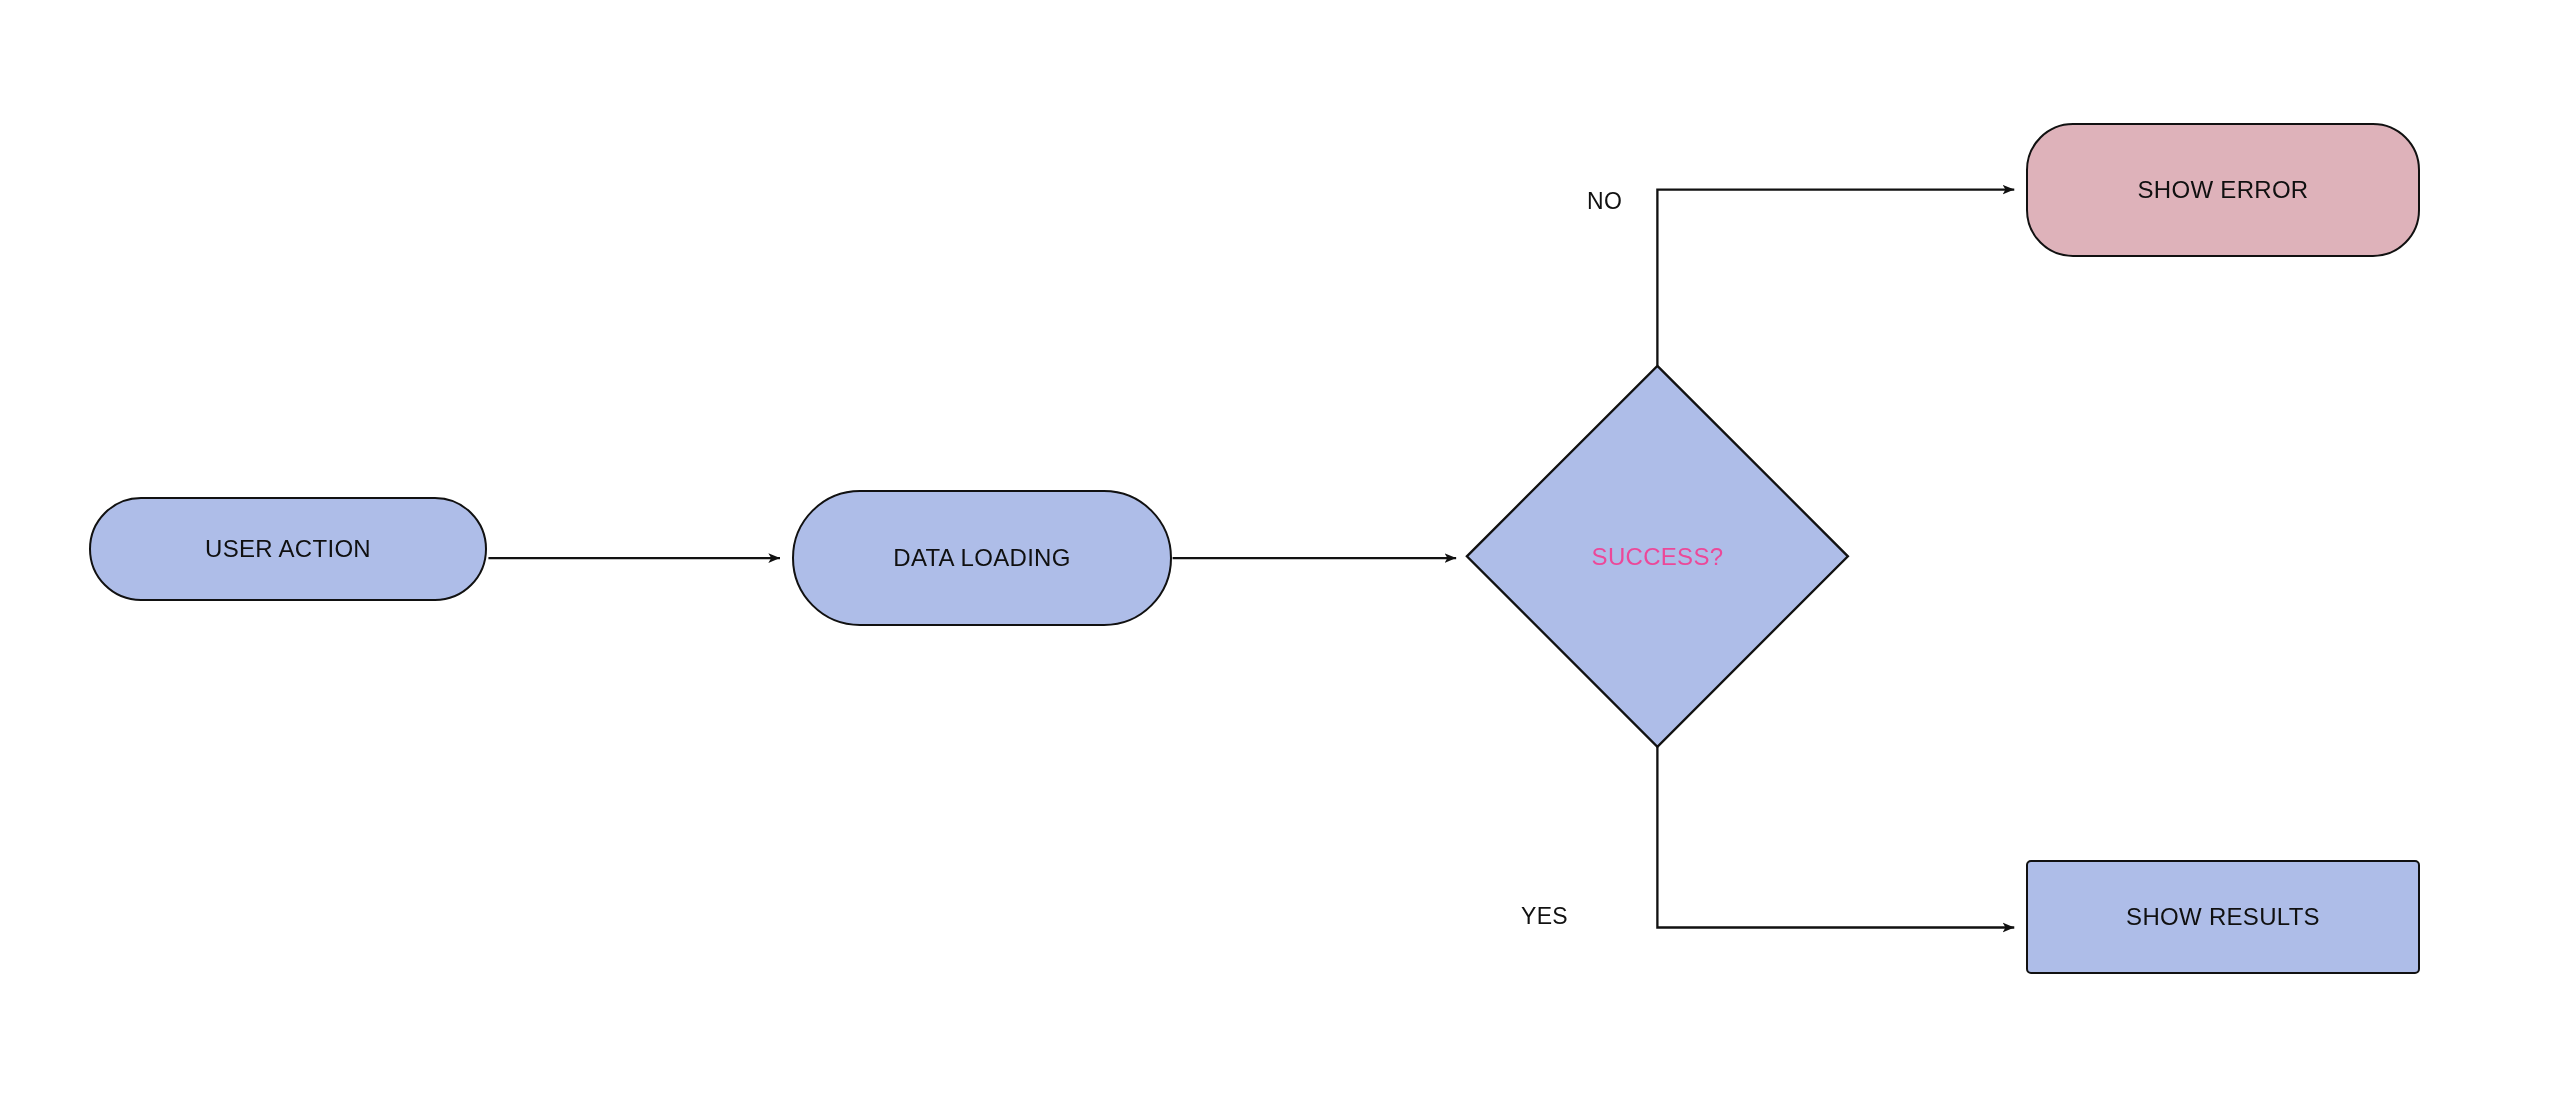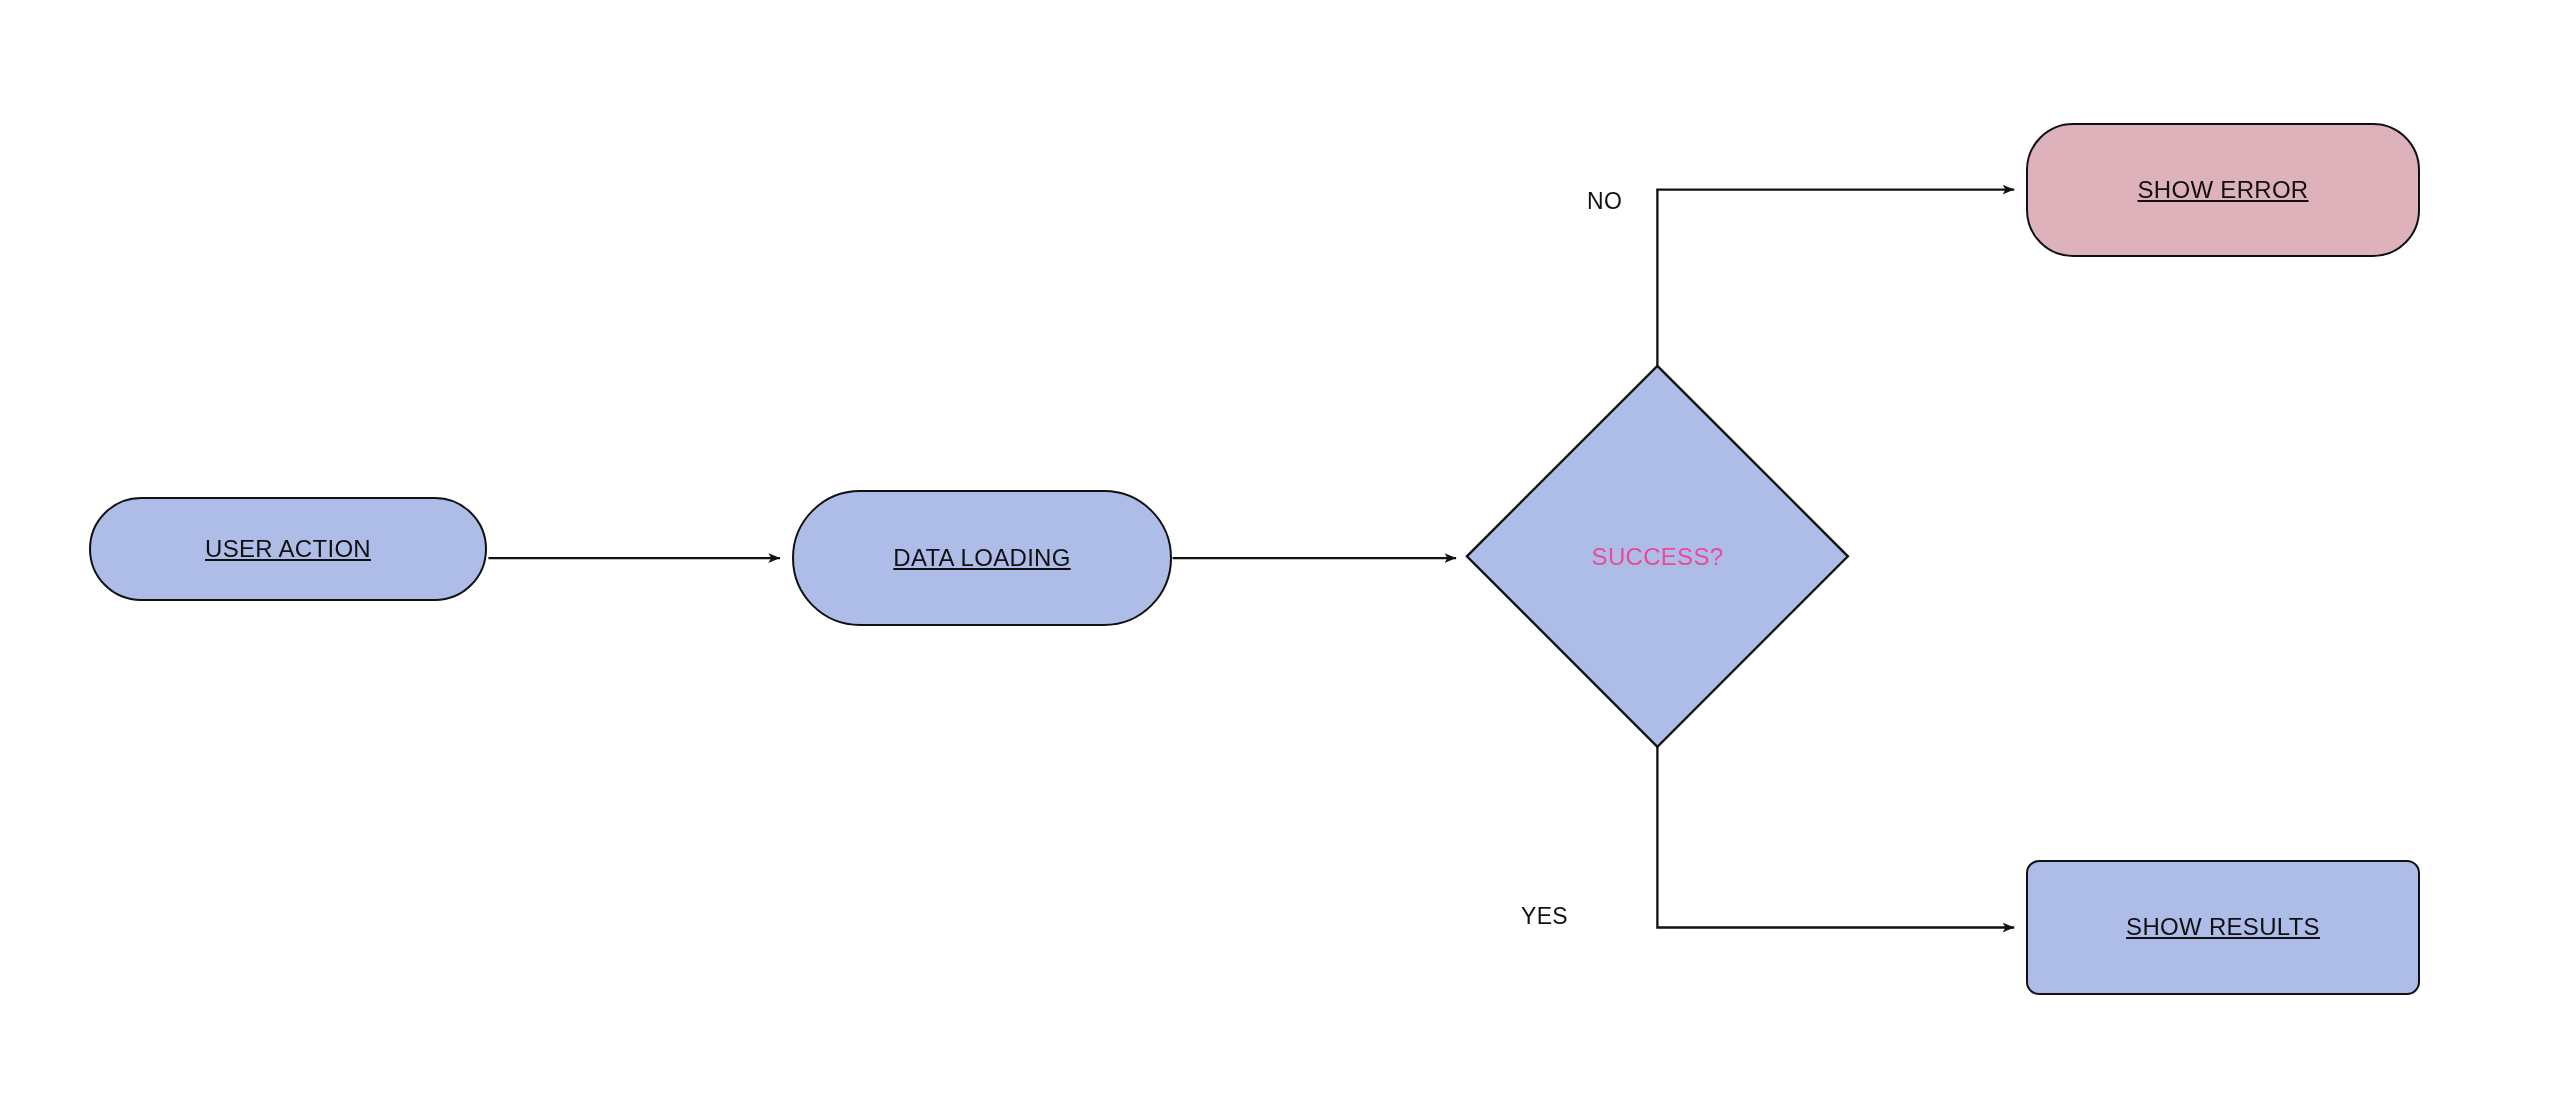--- a/index.html
+++ b/index.html
@@ -33,21 +33,20 @@
     display: flex;
     align-items: center;
     justify-content: center;
     text-align: center;
     color: #101010;
     font-family: "Liberation Sans", sans-serif;
     font-size: 24px;
     font-weight: 400;
     letter-spacing: 0.3px;
     z-index: 3;
-    text-decoration: underline;
   }
   .node-pill {
     border: 2.2px solid #111111;
     background: #aebde8;
   }
   .node-label {
     pointer-events: none;
     line-height: 1.1;
   }
   .diamond-wrap {
@@ -113,21 +112,21 @@
   </div>
 
   <div class="diamond-wrap" style="left:1467px; top:366px; width:381px; height:381px;">
     <span class="diamond-label">SUCCESS?</span>
   </div>
 
   <div class="node node-pill" style="left:2026px; top:123px; width:394px; height:134px; border-radius:47px; background:#deb2ba;">
     <span class="node-label">SHOW ERROR</span>
   </div>
 
-  <div class="node node-pill" style="left:2026px; top:860px; width:394px; height:135px; border-radius:13px;">
+  <div class="node node-pill" style="left:2026px; top:860px; width:394px; height:114px; border-radius:5px;">
     <span class="node-label">SHOW RESULTS</span>
   </div>
 
   <div class="edge-label" style="left:1587px; top:188px;">NO</div>
 
   <div class="edge-label" style="left:1521px; top:903px;">YES</div>
 
 </div>
 
 

